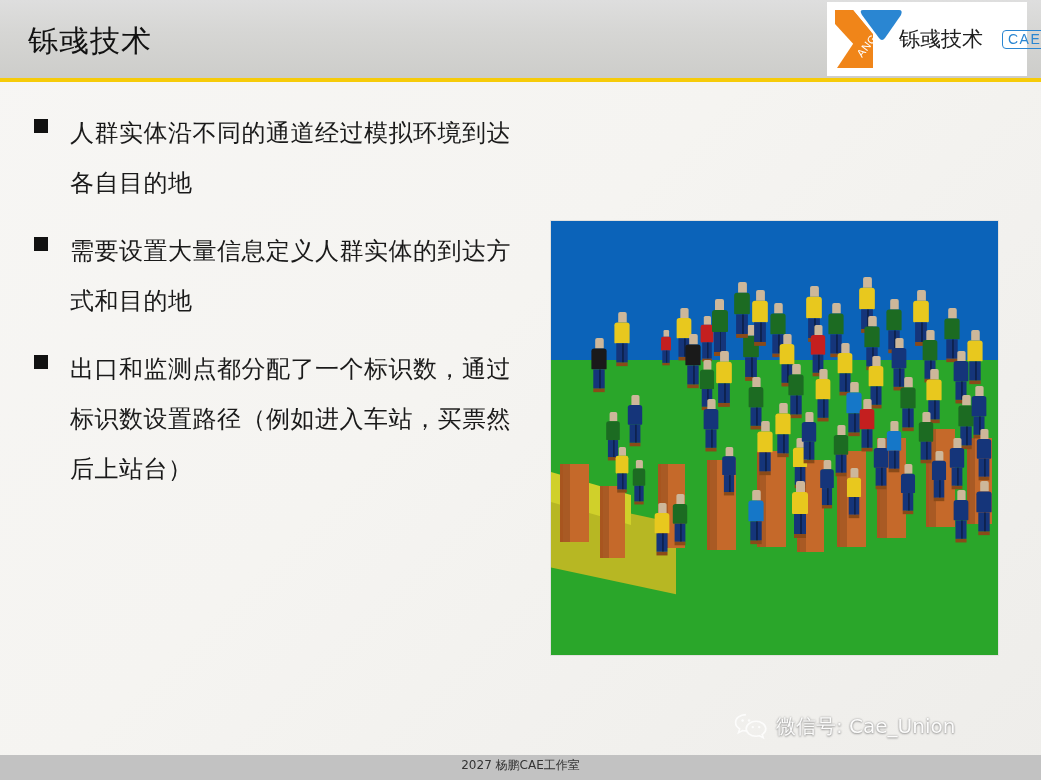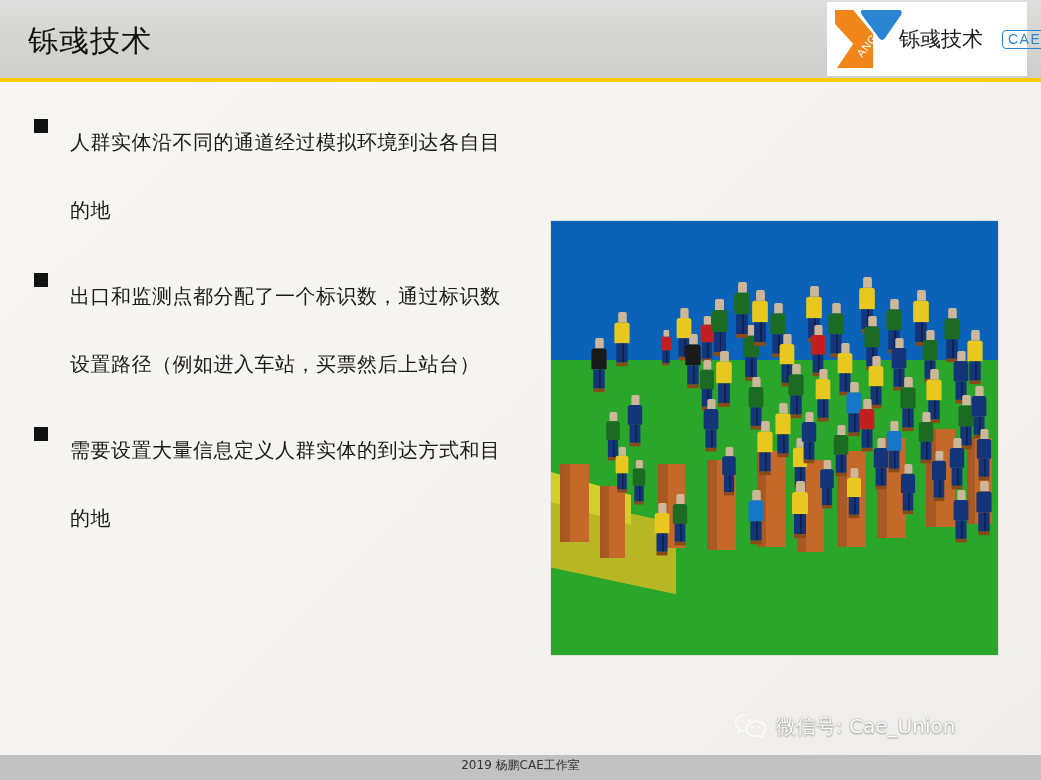--- a/index.html
+++ b/index.html
@@ -103,22 +103,22 @@
   }
   .bullet-marker {
     flex: 0 0 auto;
     width: 14px;
     height: 14px;
     background: #111111;
     margin-top: 11px;
     margin-right: 22px;
   }
   .bullet-text {
-    font-size: 20px;
-    line-height: 68px;
+    font-size: 24px;
+    line-height: 50px;
     color: #1a1a1a;
     font-family: Liberation Sans, sans-serif;
     letter-spacing: 0.5px;
     width: 448px;
   }
 
   
   .sim-figure {
     position: absolute;
     left: 551px;
@@ -273,25 +273,25 @@
     </div>
   </div>
 
   <div class="bullets">
     <div class="bullet">
       <span class="bullet-marker"></span>
       <span class="bullet-text">人群实体沿不同的通道经过模拟环境到达各自目的地</span>
     </div>
     <div class="bullet">
       <span class="bullet-marker"></span>
-      <span class="bullet-text">出口和监测点都分配了一个标识数，通过标识数设置路径（例如进入车站，买票然后上站台）</span>
+      <span class="bullet-text">需要设置大量信息定义人群实体的到达方式和目的地</span>
     </div>
     <div class="bullet">
       <span class="bullet-marker"></span>
-      <span class="bullet-text">需要设置大量信息定义人群实体的到达方式和目的地</span>
+      <span class="bullet-text">出口和监测点都分配了一个标识数，通过标识数设置路径（例如进入车站，买票然后上站台）</span>
     </div>
   </div>
 
   <div class="sim-figure">
     <div class="sky"></div>
     <div class="ground">
       <div class="ground-yellow"></div>
       <div class="ground-yellow2"></div>
     </div>
     <div id="sim-layer">
@@ -701,15 +701,15 @@
           <circle cx="15" cy="8.6" r="1.25"></circle>
           <circle cx="18.8" cy="15.2" r="1.15"></circle>
           <circle cx="25.2" cy="15.2" r="1.15"></circle>
         </g>
       </svg>
     </span>
     <span class="watermark-text">微信号: Cae_Union</span>
   </div>
 
   <div class="footer-bar"></div>
-  <div class="footer-text">2019 杨鹏CAE工作室</div>
+  <div class="footer-text">2027 杨鹏CAE工作室</div>
 
 </div>
 
 </body></html>

